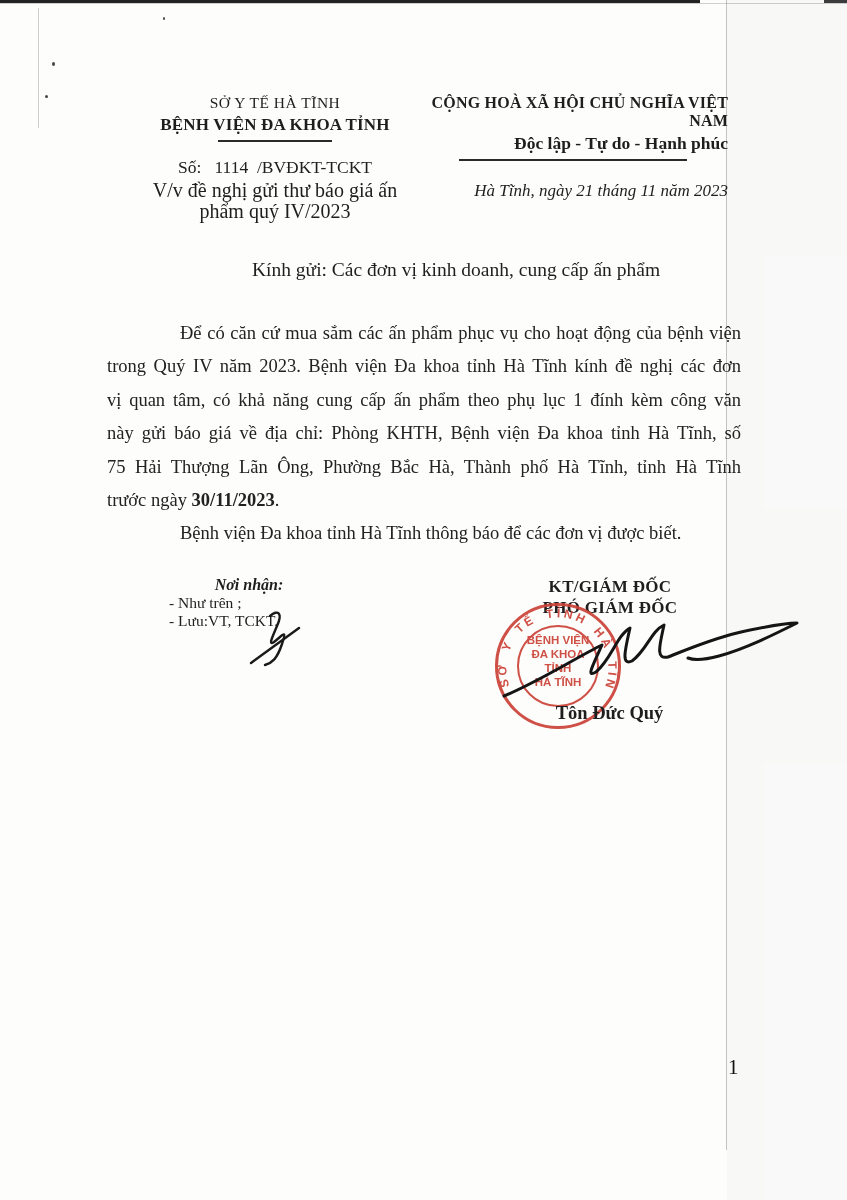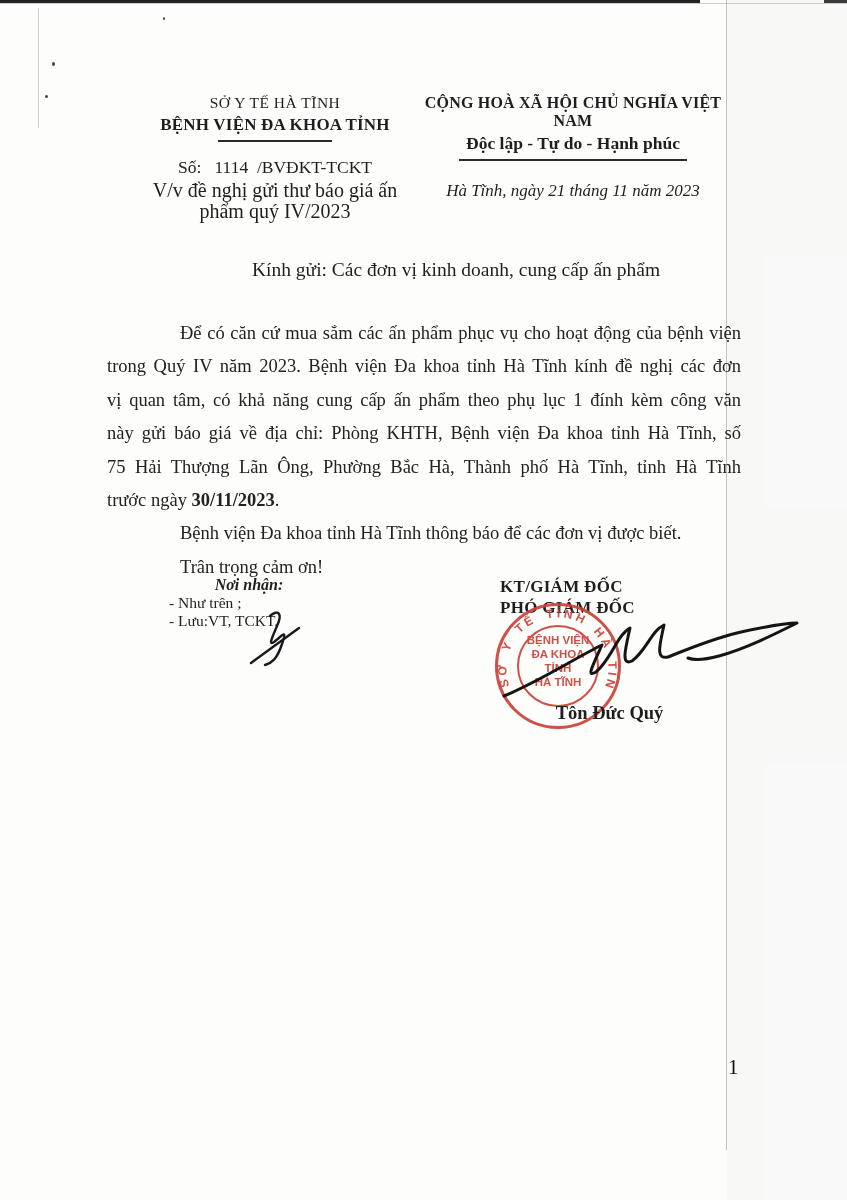--- a/index.html
+++ b/index.html
@@ -20,21 +20,21 @@
   .sp3{left:163px;top:17px;width:2px;height:3px;}
   .tint-right{position:absolute;top:0;left:727px;width:120px;height:1200px;background:rgba(90,110,110,.03);}
 
   
   .hdr-left{position:absolute;left:136px;top:94px;width:278px;text-align:center;}
   .hdr-left .l1{font-size:15.5px;letter-spacing:.5px;}
   .hdr-left .l2{font-size:17px;font-weight:bold;letter-spacing:.2px;margin-top:3px;}
   .hdr-left .rule{width:114px;border-top:2px solid #2a2a2a;margin:5px auto 15px;}
   .hdr-left .num{font-size:17.5px;white-space:pre;}
   .hdr-left .sub{font-size:20px;line-height:21px;margin-top:2px;}
-  .hdr-right{position:absolute;left:418px;top:94px;width:310px;text-align:center;}
+  .hdr-right{position:absolute;left:418px;top:94px;width:310px;text-align:right;}
   .hdr-right .l1{font-size:16px;font-weight:bold;letter-spacing:.2px;}
   .hdr-right .l2{font-size:17.5px;font-weight:bold;margin-top:3px;}
   .hdr-right .rule{width:228px;border-top:2px solid #2a2a2a;margin:5px auto 15px;}
   .hdr-right .date{font-size:17px;font-style:italic;margin-top:20px;}
 
   
   .salutation{position:absolute;left:107px;top:259px;width:634px;text-align:center;
     padding-left:32px;font-size:19.5px;}
   .body-block{position:absolute;left:107px;top:317px;width:634px;font-size:18.5px;
     line-height:33.4px;color:#222;}
@@ -42,21 +42,21 @@
   .indent{padding-left:73px;}
   .body-block b{font-weight:bold;}
 
   
   .recipients{position:absolute;left:149px;top:576px;width:200px;}
   .recipients .title{font-size:16px;font-weight:bold;font-style:italic;text-align:center;}
   .recipients .item{font-size:15.5px;line-height:17.5px;margin-left:20px;}
   .initials{position:absolute;left:243px;top:608px;}
 
   
-  .sig-title{position:absolute;left:500px;top:576px;width:220px;}
+  .sig-title{position:absolute;left:500px;top:576px;width:220px;text-align:center;}
   .sig-title .t{font-size:17px;font-weight:bold;letter-spacing:.3px;line-height:21px;}
   .stamp{position:absolute;left:492px;top:600px;}
   .signature{position:absolute;left:495px;top:608px;}
   .signer{position:absolute;left:502px;top:703px;width:215px;text-align:center;
     font-size:18.5px;font-weight:bold;}
 
   .page-num{position:absolute;left:728px;top:1055px;font-size:21px;color:#111;}
 </style>
 </head>
 <body>
@@ -94,21 +94,20 @@
   <div class="salutation">Kính gửi: Các đơn vị kinh doanh, cung cấp ấn phẩm</div>
 
   <div class="body-block">
     <div class="jline indent">Để có căn cứ mua sắm các ấn phẩm phục vụ cho hoạt động của bệnh viện</div>
     <div class="jline">trong Quý IV năm 2023. Bệnh viện Đa khoa tỉnh Hà Tĩnh kính đề nghị các đơn</div>
     <div class="jline">vị quan tâm, có khả năng cung cấp ấn phẩm theo phụ lục 1 đính kèm công văn</div>
     <div class="jline">này gửi báo giá về địa chỉ: Phòng KHTH, Bệnh viện Đa khoa tỉnh Hà Tĩnh, số</div>
     <div class="jline">75 Hải Thượng Lãn Ông, Phường Bắc Hà, Thành phố Hà Tĩnh, tỉnh Hà Tĩnh</div>
     <div><span>trước ngày </span><b>30/11/2023</b><span>.</span></div>
     <div class="indent">Bệnh viện Đa khoa tỉnh Hà Tĩnh thông báo để các đơn vị được biết.</div>
-    <div class="indent">Trân trọng cảm ơn!</div>
   </div>
 
   <div class="recipients">
     <div class="title">Nơi nhận:</div>
     <div class="item">- Như trên ;</div>
     <div class="item">- Lưu:VT, TCKT.</div>
   </div>
 
   <svg class="initials" width="64" height="62" viewBox="0 0 64 62">
     <g fill="none" stroke="#1a1a1a" stroke-width="2.4" stroke-linecap="round">

